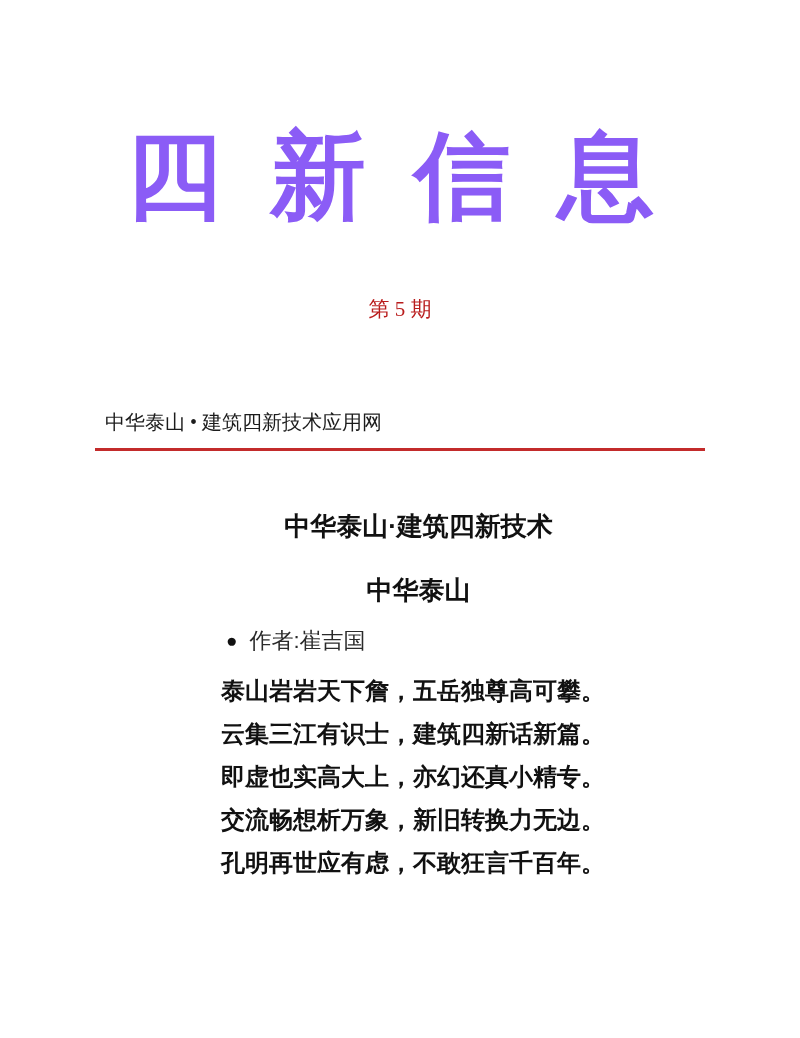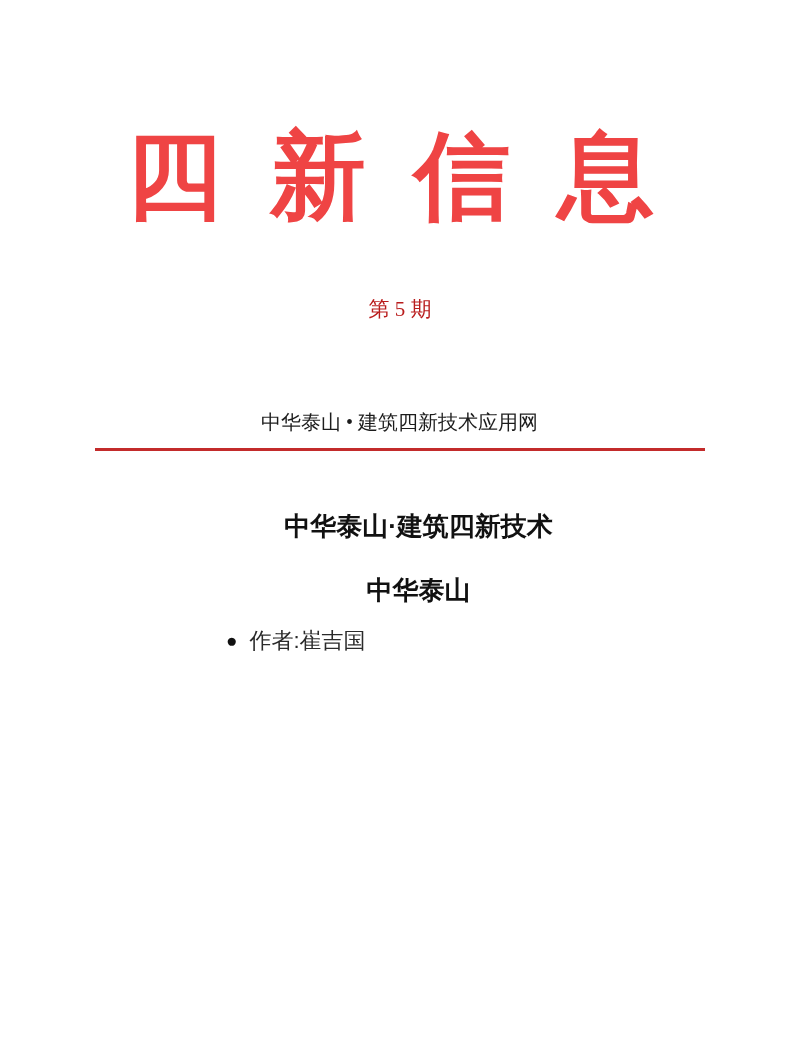--- a/index.html
+++ b/index.html
@@ -21,40 +21,40 @@
     top: 126px;
     left: 0;
     right: 0;
     padding-left: 28px;
     text-align: center;
     font-family: "Liberation Sans", sans-serif;
     font-weight: bold;
     font-size: 96px;
     line-height: 1.05;
     letter-spacing: 0.5em;
-    color: #ef4444;
+    color: #8b5cf6;
     white-space: nowrap;
   }
   .issue {
     position: absolute;
     top: 298px;
     left: 0;
     right: 0;
     text-align: center;
     font-size: 21px;
     line-height: 1.1;
     color: #b91c1c;
   }
   .header-row {
     position: absolute;
     top: 410px;
     left: 105px;
     right: 106px;
     display: flex;
-    justify-content: center;
+    justify-content: space-between;
     align-items: baseline;
     font-size: 20px;
     line-height: 1.2;
     color: #1c1c1c;
   }
   .red-rule {
     position: absolute;
     top: 448px;
     left: 95px;
     right: 95px;
@@ -120,14 +120,21 @@
 
   <div class="article-title line1">中华泰山·建筑四新技术</div>
 
   <div class="article-title line2">中华泰山</div>
 
   <div class="author-line">
     <span class="author-bullet">●</span>
     <span>作者:崔吉国</span>
   </div>
 
+  <div class="poem">
+    <div>泰山岩岩天下詹，五岳独尊高可攀。</div>
+    <div>云集三江有识士，建筑四新话新篇。</div>
+    <div>即虚也实高大上，亦幻还真小精专。</div>
+    <div>交流畅想析万象，新旧转换力无边。</div>
+    <div>孔明再世应有虑，不敢狂言千百年。</div>
+  </div>
 
 </div>
 
 </body></html>

